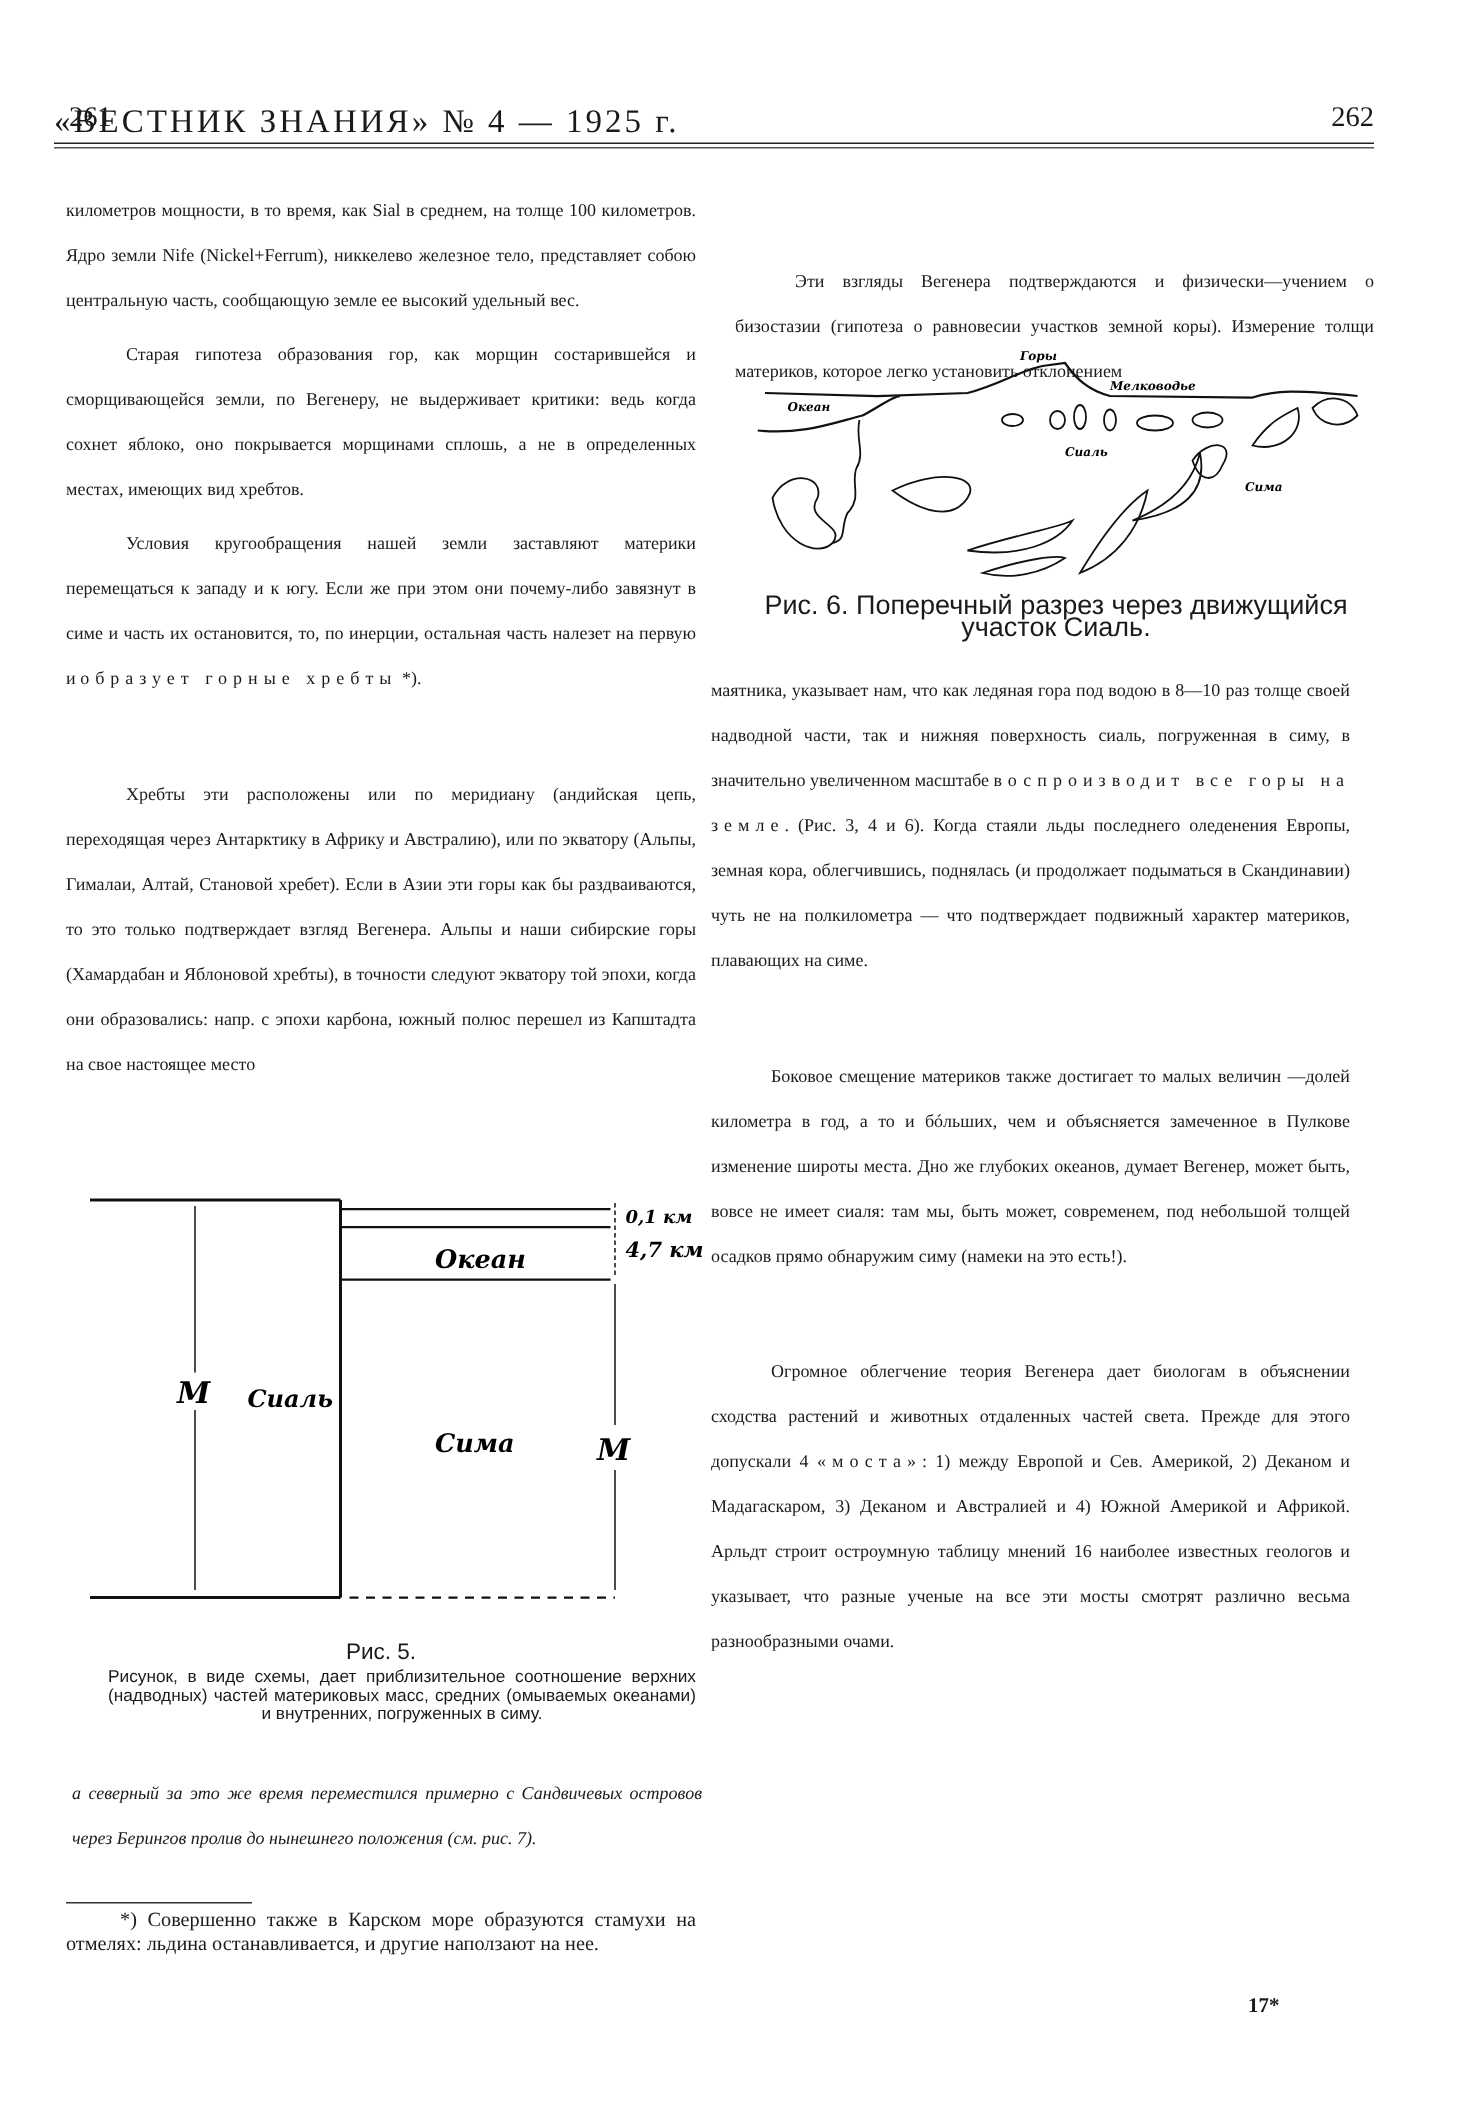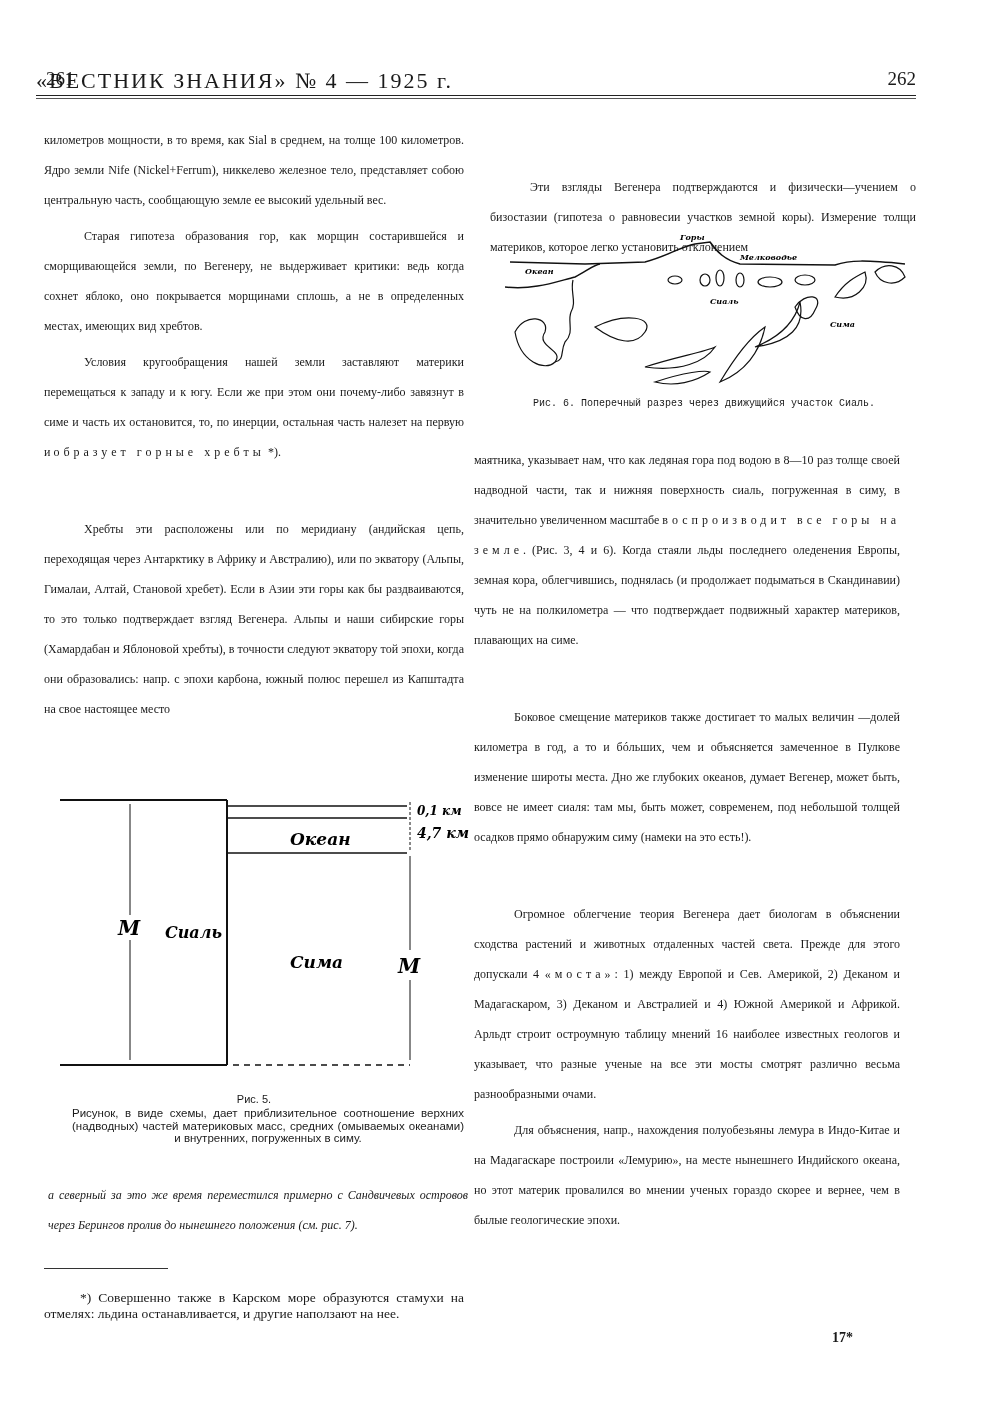--- a/index.html
+++ b/index.html
@@ -14,27 +14,27 @@
   .col p { margin: 0; }
   .col p.ind { text-indent: 40px; margin-top: 47px; }
   .col p.gap { margin-top: 6px; }
   .spaced { letter-spacing: 4px; }
   #left1 { left: 44px; top: 125px; width: 420px; }
   #left2 { left: 48px; top: 1180px; width: 420px; font-style: italic; }
   #right1 { left: 490px; top: 125px; width: 426px; }
   #right2 { left: 474px; top: 445px; width: 426px; }
   .fig5 { position: absolute; left: 55px; top: 790px; width: 430px; height: 280px; }
   .cap5 { position: absolute; left: 44px; top: 1093px; width: 420px; text-align: center; }
-  .cap5 .t { font-size: 11px; font-family: "Liberation Sans", sans-serif; }
+  .cap5 .t { font-size: 15px; font-family: "Liberation Sans", sans-serif; }
   .cap5 .d { font-size: 11.5px; line-height: 12.5px; font-family: "Liberation Sans", sans-serif; text-align: justify; text-align-last: center; margin-top: 2px; margin-left: 28px; }
   .fnrule { position: absolute; left: 44px; top: 1268px; width: 124px; border-top: 1px solid #333; }
-  .fn { position: absolute; left: 44px; top: 1272px; width: 420px; font-size: 13.5px; line-height: 15.5px; text-align: justify; margin-top: 18px; }
+  .fn { position: absolute; left: 44px; top: 1272px; width: 420px; font-size: 13.5px; line-height: 15.5px; text-align: justify; }
   .fn p { margin: 0; text-indent: 36px; }
   .fig6 { position: absolute; left: 505px; top: 232px; width: 420px; height: 160px; }
-  .cap6 { position: absolute; left: 494px; top: 396px; width: 420px; text-align: center; font-family: Liberation Mono, monospace; font-size: 10px; line-height: 15px; }
+  .cap6 { position: absolute; left: 494px; top: 396px; width: 420px; text-align: center; font-family: Liberation Sans, sans-serif; font-size: 18px; line-height: 15px; }
   .sig { position: absolute; left: 832px; top: 1330px; font-size: 14px; font-weight: bold; }
   .lbl { font-family: "DejaVu Serif", serif; font-style: italic; font-weight: bold; }
 </style>
 </head>
 <body>
 
 <div class="header">
   <span class="pl">261</span>
   <span class="title">«ВЕСТНИК ЗНАНИЯ» № 4 — 1925 г.</span>
   <span class="pr">262</span>
@@ -113,16 +113,15 @@
   <text x="205" y="72" font-size="8" class="lbl">Сиаль</text>
   <text x="325" y="95" font-size="8" class="lbl">Сима</text>
 </svg>
 
 <div class="cap6">Рис. 6. Поперечный разрез через движущийся участок Сиаль.</div>
 
 <div class="col" id="right2">
   <p><span>маятника, указывает нам, что как ледяная гора под водою в 8—10 раз толще своей надводной части, так и нижняя поверхность сиаль, погруженная в симу, в значительно увеличенном масштабе</span> <span class="spaced">воспроизводит все горы на земле</span><span>. (Рис. 3, 4 и 6). Когда стаяли льды последнего оледенения Европы, земная кора, облегчившись, поднялась (и продолжает подыматься в Скандинавии) чуть не на полкилометра — что подтверждает подвижный характер материков, плавающих на симе.</span></p>
   <p class="ind">Боковое смещение материков также достигает то малых величин —долей километра в год, а то и бóльших, чем и объясняется замеченное в Пулкове изменение широты места. Дно же глубоких океанов, думает Вегенер, может быть, вовсе не имеет сиаля: там мы, быть может, современем, под небольшой толщей осадков прямо обнаружим симу (намеки на это есть!).</p>
   <p class="ind"><span>Огромное облегчение теория Вегенера дает биологам в объяснении сходства растений и животных отдаленных частей света. Прежде для этого допускали 4 </span><span class="spaced">«моста»</span><span>: 1) между Европой и Сев. Америкой, 2) Деканом и Мадагаскаром, 3) Деканом и Австралией и 4) Южной Америкой и Африкой. Арльдт строит остроумную таблицу мнений 16 наиболее известных геологов и указывает, что разные ученые на все эти мосты смотрят различно весьма разнообразными очами.</span></p>
-  <p class="ind gap">Для объяснения, напр., нахождения полуобезьяны лемура в Индо-Китае и на Мадагаскаре построили «Лемурию», на месте нынешнего Индийского океана, но этот материк провалился во мнении ученых гораздо скорее и вернее, чем в былые геологические эпохи.</p>
 </div>
 
 <div class="sig">17*</div>
 
 </body></html>

